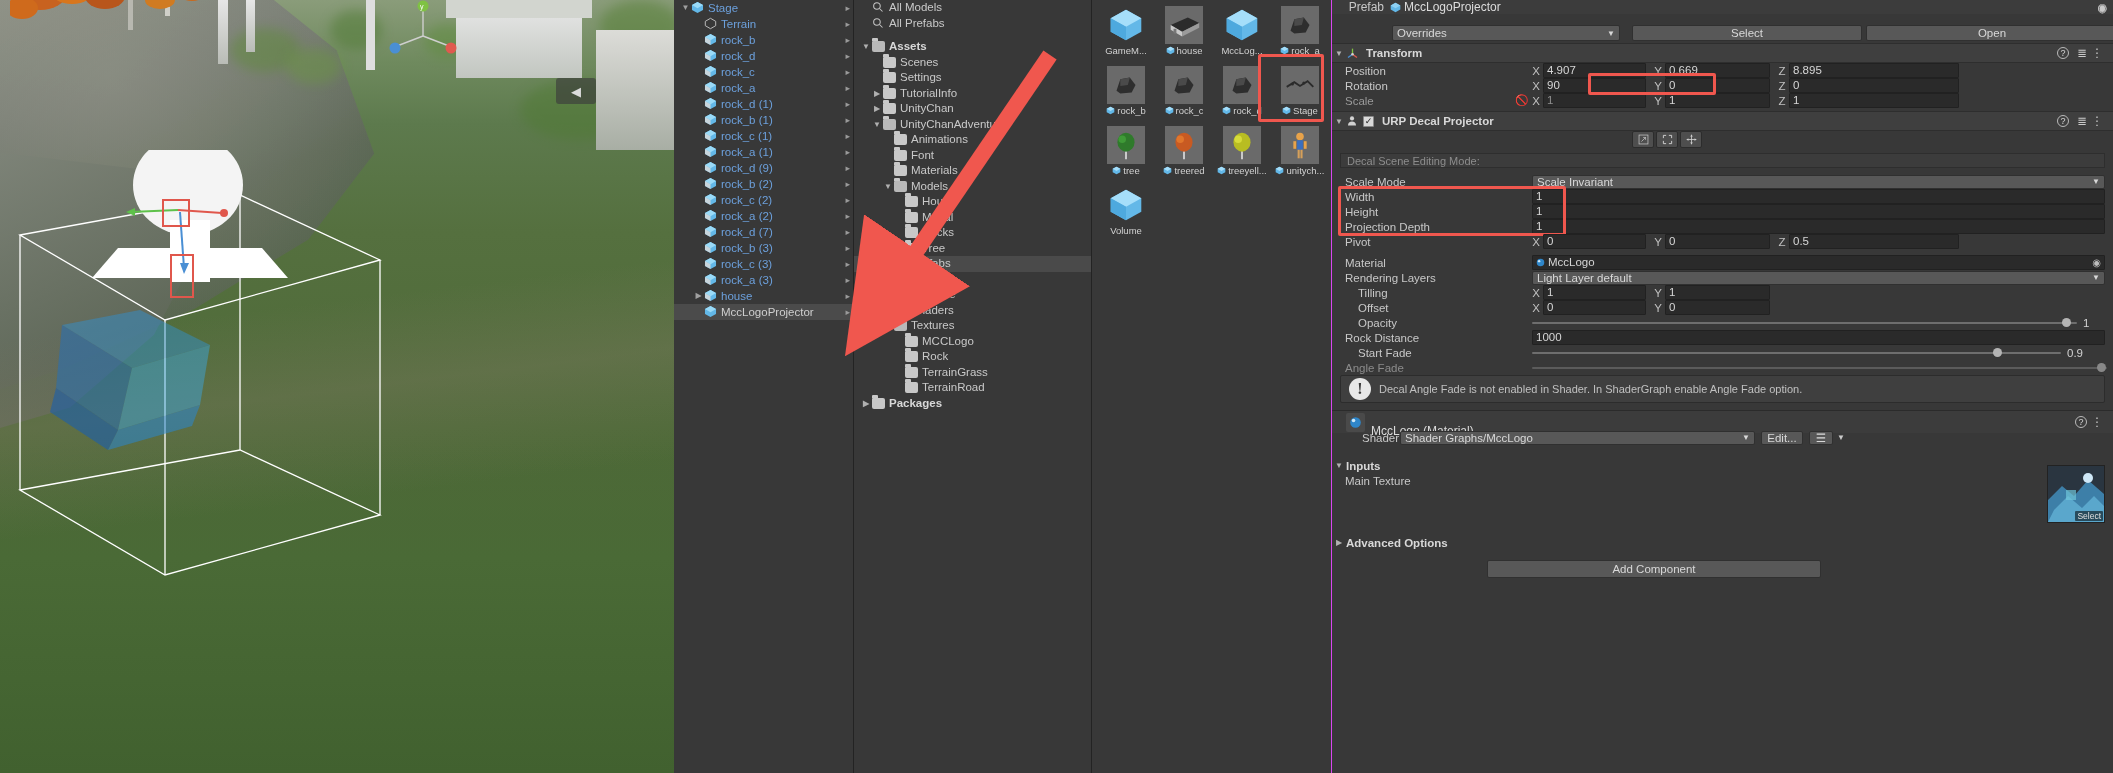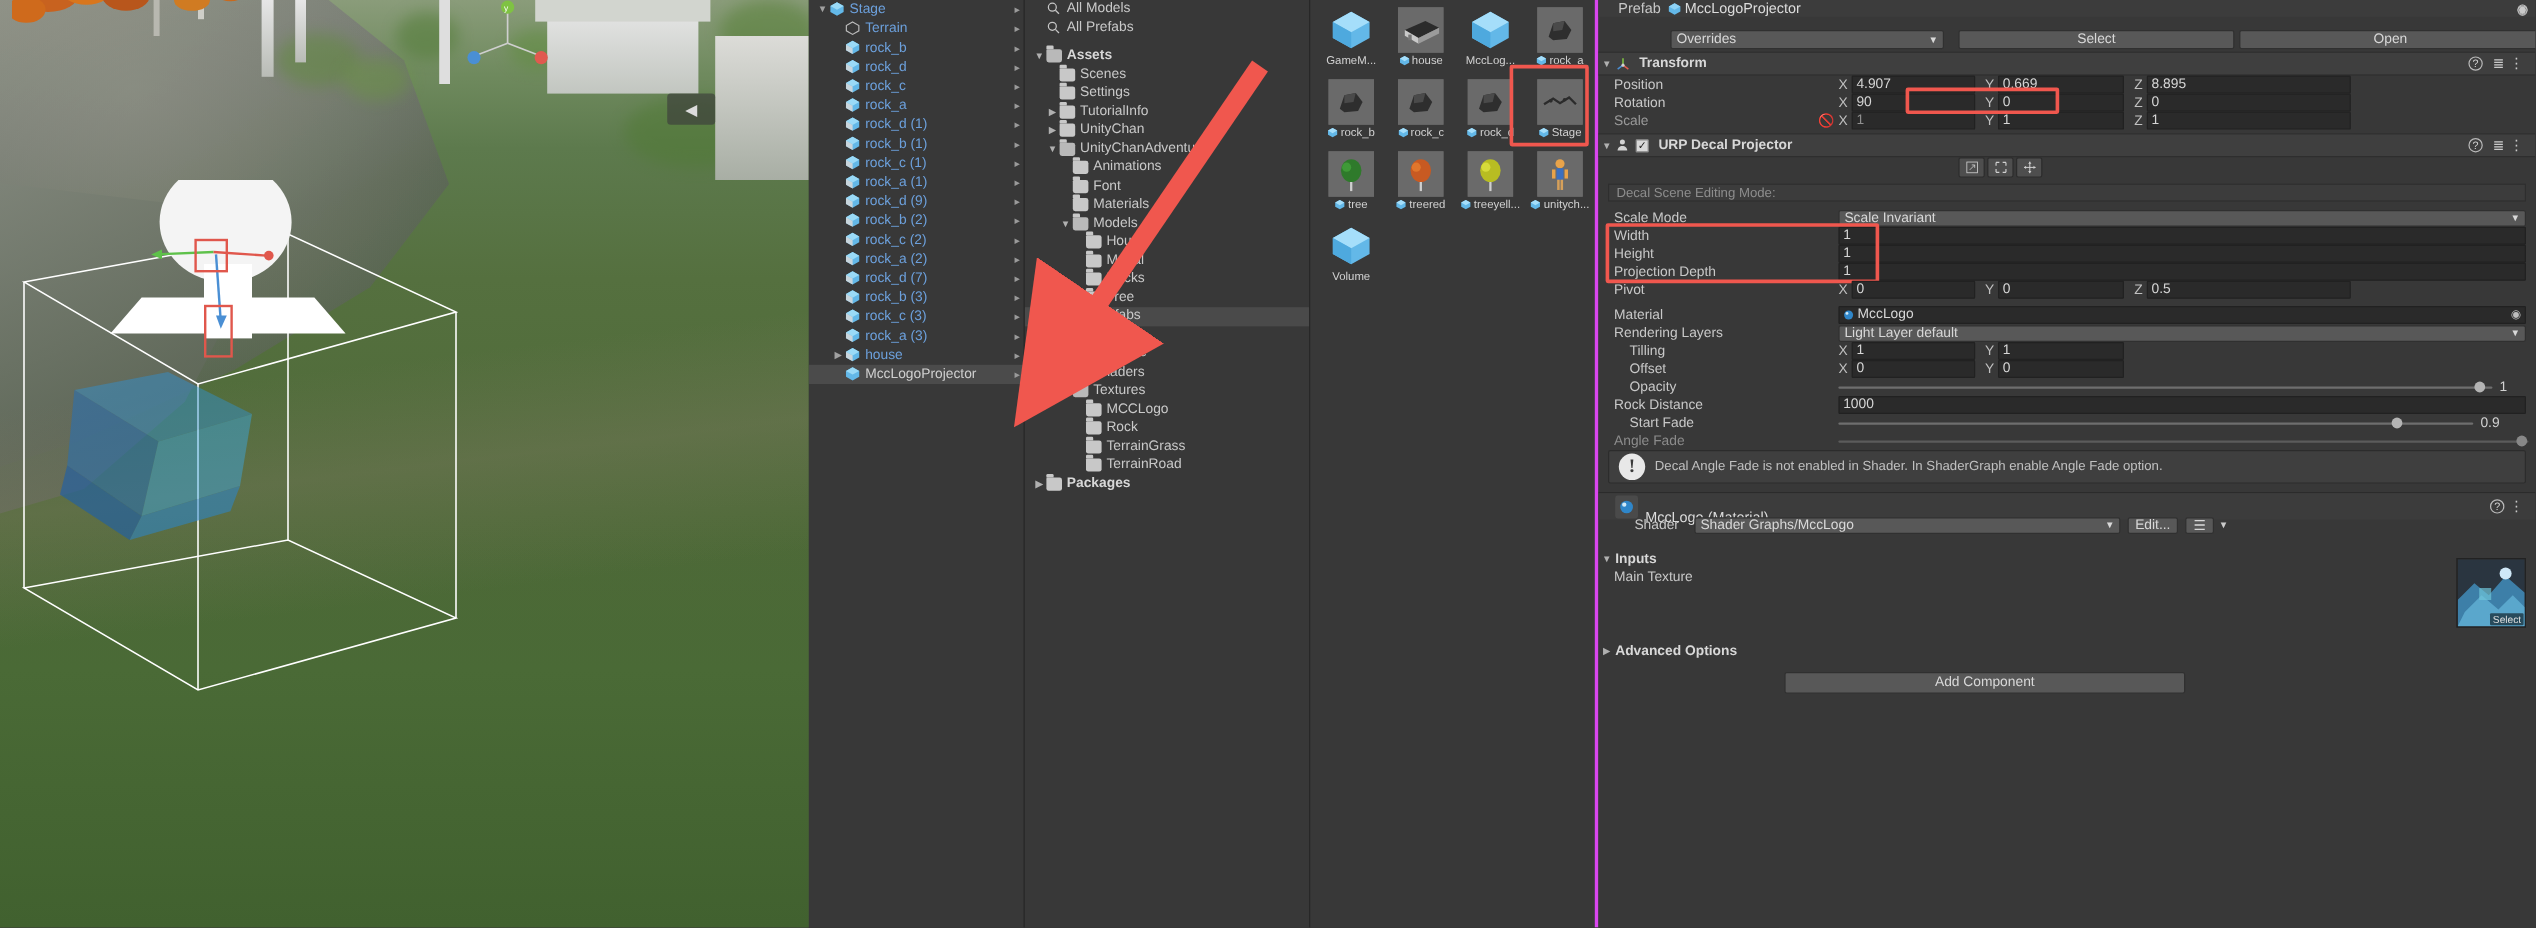--- a/index.html
+++ b/index.html
@@ -62,21 +62,21 @@
   .p-row.sel{ background:#4a4a4a; }
   .p-row .arrow{ width:12px; text-align:center; color:#b0b0b0; font-size:8px; flex:0 0 12px;}
   .p-row.bold{ font-weight:bold; color:#d8d8d8;}
   .folder{ width:13px;height:11px;margin-right:4px;flex:0 0 13px;
     background:#c8c8c8; border-radius:1px 2px 2px 2px; position:relative;}
   .folder:before{content:"";position:absolute;left:0;top:-3px;width:6px;height:3px;background:#c8c8c8;border-radius:1px 1px 0 0;}
   .folder.open{ background:#b9b9b9; }
   .mag{ width:13px;height:13px;margin-right:4px;flex:0 0 13px; position:relative;}
 
   
-  .assets{ width:240px; background:#383838; border-right:3px solid #d946ef;
+  .assets{ width:240px; background:#383838; border-right:1px solid #d946ef;
     flex:0 0 240px; position:relative; padding:4px 0 0 6px; overflow:hidden;}
   .grid{ display:flex; flex-wrap:wrap; gap:2px 2px; width:236px;}
   .cell{ width:56px; height:58px; display:flex; flex-direction:column; align-items:center;
          justify-content:flex-start; position:relative;}
   .thumb{ width:38px;height:38px; background:#6a6a6a; margin-top:2px; display:flex;
           align-items:center;justify-content:center; position:relative; overflow:hidden;}
   .thumb.plain{ background:transparent; }
   .cname{ font-size:9.5px; color:#d2d2d2; display:flex; align-items:center; gap:2px;
           max-width:56px; white-space:nowrap; overflow:hidden; margin-top:1px;}
   .cname .mini{ width:9px;height:9px;flex:0 0 9px;}
@@ -1072,21 +1072,21 @@
       </span>
       <span style="color:#dcdcdc;margin-top:17px;">MccLogo (Material)</span>
       <span style="position:absolute;right:26px;">
           <span class="icoq">?</span>
         </span>
       <span style="position:absolute;right:10px;" class="kebab">⋮</span>
     </div>
 
     <div class="insp-row" style="position:absolute;left:0;top:430px;right:0;">
       <span class="label" style="width:60px;padding-left:30px;">Shader</span>
-      <span class="dropdown" style="width:355px;height:14px;margin-left:20px;">
+      <span class="dropdown" style="width:355px;height:14px;margin-left:8px;">
         <span>Shader Graphs/MccLogo</span>
         <span style="font-size:8px;">▼</span>
       </span>
       <span class="btn" style="width:42px;margin-left:6px;height:14px;">
         <span>Edit...</span>
       </span>
       <span class="btn" style="width:24px;margin-left:6px;height:14px;">☰</span>
       <span style="margin-left:4px;color:#cacaca;font-size:8px;">▼</span>
     </div>
 

